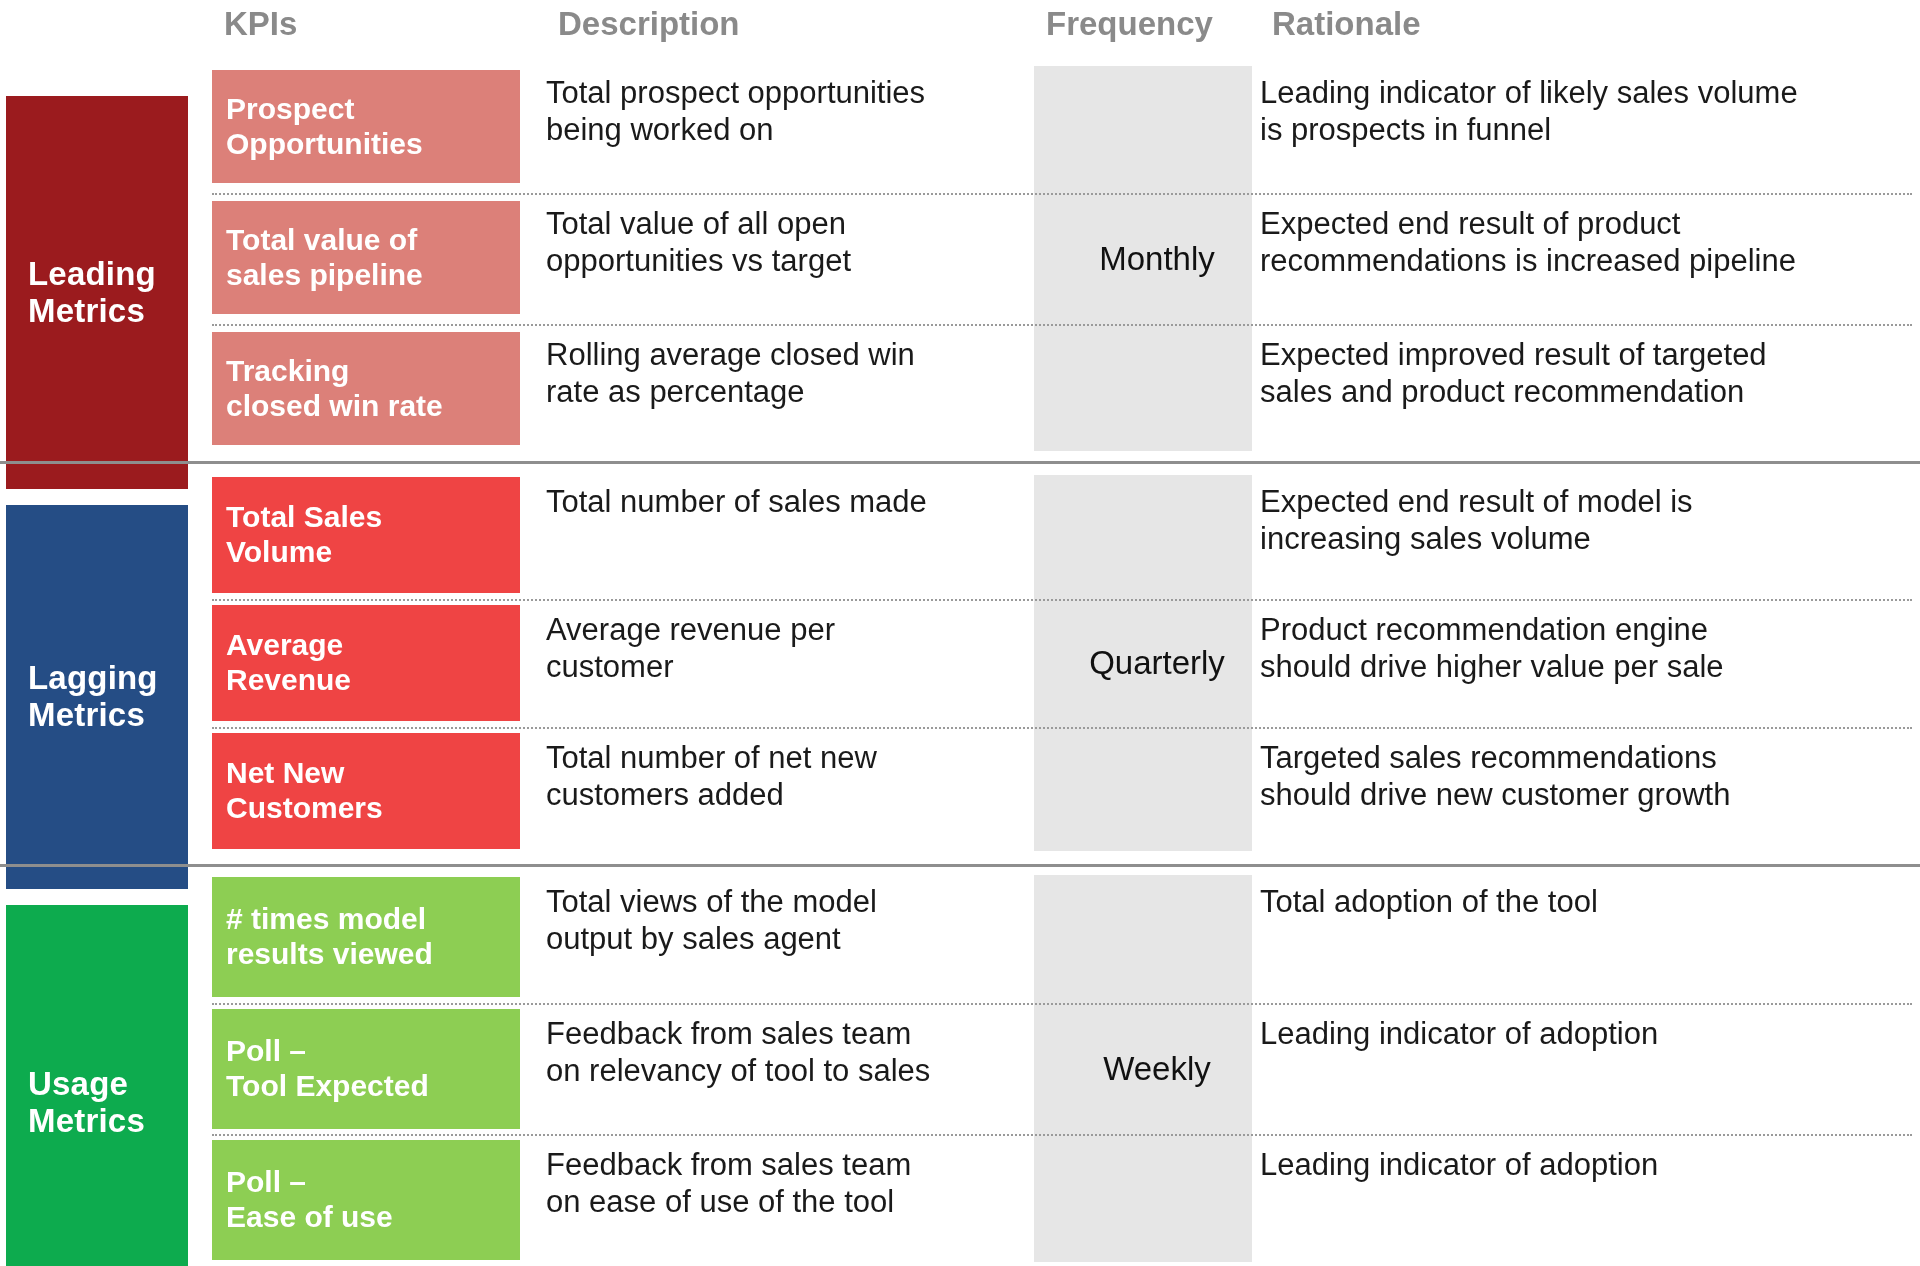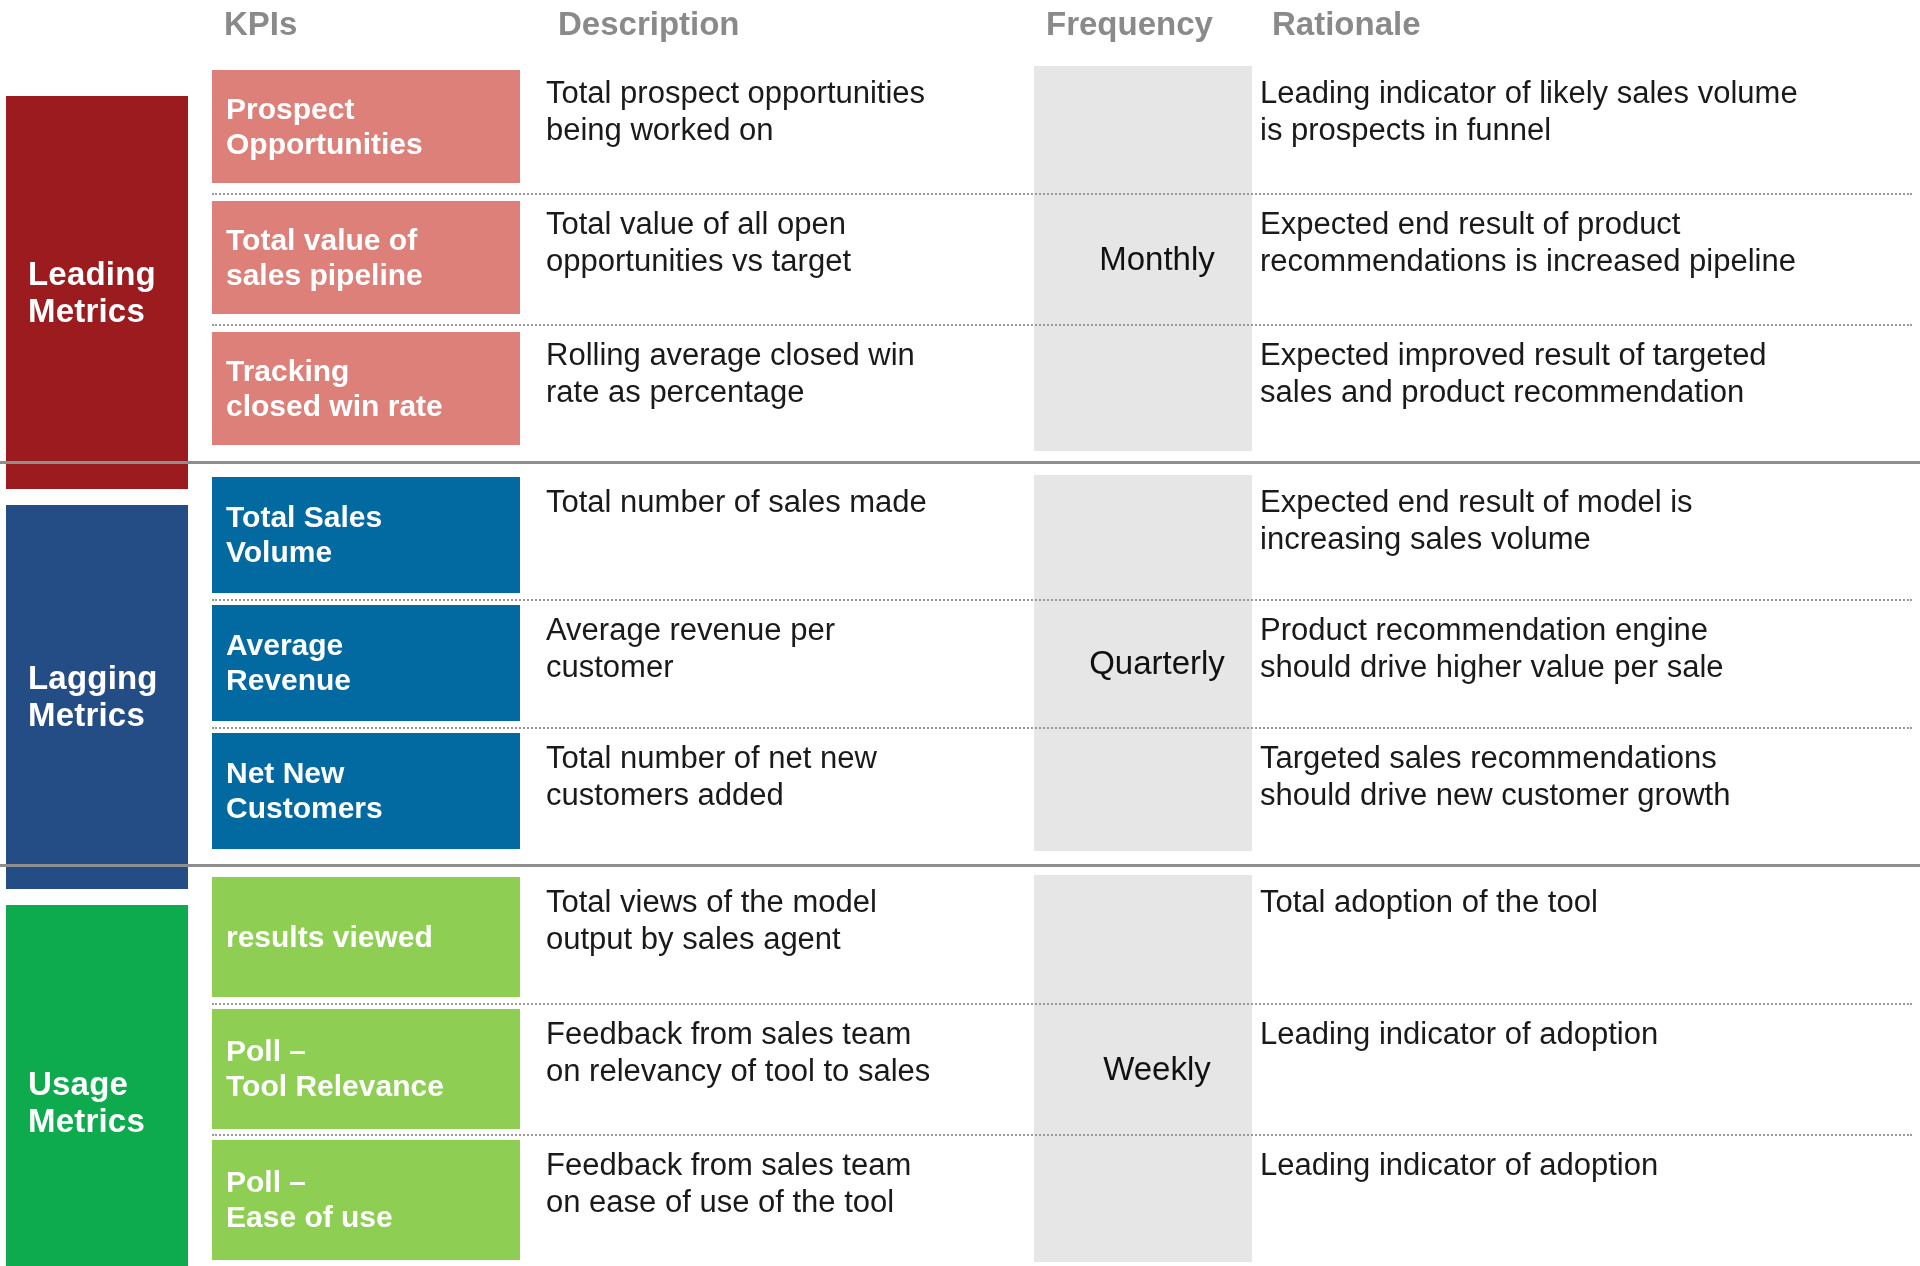--- a/index.html
+++ b/index.html
@@ -106,21 +106,21 @@
     position:absolute;left:0;width:1920px;height:0;
     border-top:3px solid #8e8e8e;
   }
   .d1{top:461px;}
   .d2{top:864px;}
 
   
   .theme-red .cat{background:#9B1B1E;}
   .theme-red .kpi{background:#DC8079;}
   .theme-blue .cat{background:#254D85;}
-  .theme-blue .kpi{background:#0369a1;}
+  .theme-blue .kpi{background:#ef4444;}
   .theme-green .cat{background:#0DAB4E;}
   .theme-green .kpi{background:#8DCE53;}
 </style>
 </head>
 <body>
 
 <div class="sheet">
 
   <div class="hdr">
     <span class="h-kpi">KPIs</span>
@@ -259,36 +259,37 @@
         <span class="catline">Metrics</span>
       </div>
     </div>
     <div class="freq">
       <span>Weekly</span>
     </div>
     <div class="rows">
 
       <div class="row">
         <div class="kpi">
+          <span># times model</span>
           <span>results viewed</span>
         </div>
         <div class="desc">
           <span class="dl">Total views of the model</span>
           <span class="dl">output by sales agent</span>
         </div>
         <div class="rat">
           <span class="rl">Total adoption of the tool</span>
           <span class="rl"></span>
         </div>
       </div>
 
       <div class="row">
         <div class="kpi">
           <span>Poll –</span>
-          <span>Tool Relevance</span>
+          <span>Tool Expected</span>
         </div>
         <div class="desc">
           <span class="dl">Feedback from sales team</span>
           <span class="dl">on relevancy of tool to sales</span>
         </div>
         <div class="rat">
           <span class="rl">Leading indicator of adoption</span>
           <span class="rl"></span>
         </div>
       </div>

